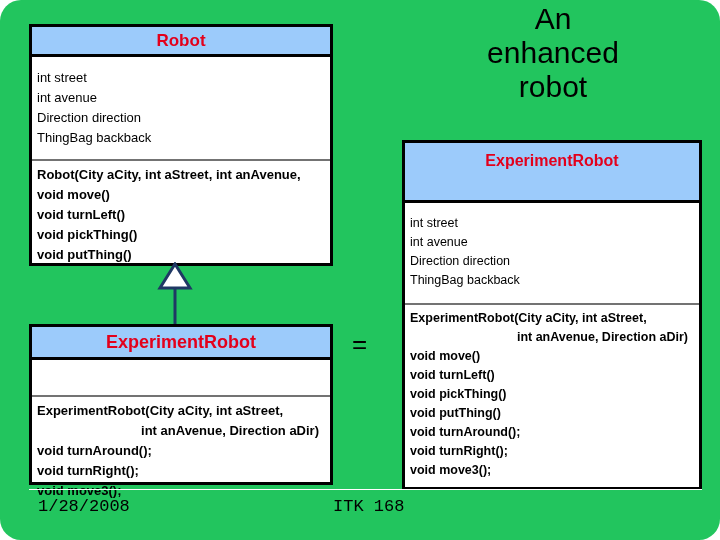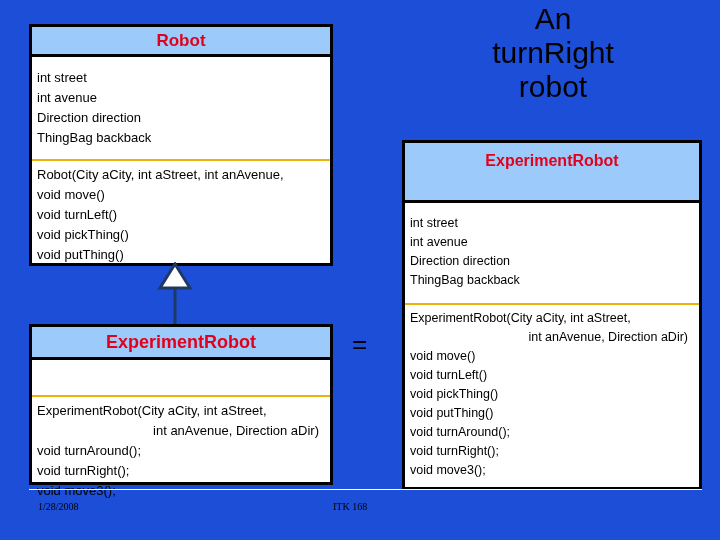--- a/index.html
+++ b/index.html
@@ -5,24 +5,25 @@
 <style>
   html, body {
     margin: 0;
     padding: 0;
     background: #ffffff;
   }
   #slide {
     position: relative;
     width: 720px;
     height: 540px;
-    background: #1d4ed8;
+    background: #22c55e;
     overflow: hidden;
     font-family: "Liberation Sans", sans-serif;
     color: #000000;
+    border-radius: 21px;
   }
 
   
   .slide-title {
     position: absolute;
     left: 398px;
     top: 2px;
     width: 310px;
     text-align: center;
     font-size: 30px;
@@ -45,21 +46,22 @@
     text-align: center;
     color: #E3001B;
     font-weight: bold;
   }
   .uml-compartment {
     box-sizing: border-box;
     padding: 4px 5px 5px 5px;
     margin-top: 7px;
   }
   .uml-compartment + .uml-compartment {
-    border-top: 2px solid #eab308;
+    border-top: 2px solid #737373;
+    font-weight: bold;
   }
   .uml-line {
     font-size: 13px;
     line-height: 20px;
     white-space: pre;
     color: #000000;
   }
   .uml-line.cont {
     text-align: right;
     padding-right: 6px;
@@ -102,36 +104,36 @@
     position: absolute;
     left: 29px;
     top: 489px;
     width: 673px;
     height: 0;
     border-top: 1px solid #ffffff;
   }
   .footer-text {
     position: absolute;
     top: 499px;
-    font-family: Liberation Serif, serif;
-    font-size: 10px;
+    font-family: Liberation Mono, monospace;
+    font-size: 17px;
     line-height: 16px;
     color: #000000;
   }
   #footer-date { left: 38px; }
   #footer-course { left: 333px; }
 </style>
 </head>
 <body>
 
 <div id="slide">
 
   <div class="slide-title">
     <div>An</div>
-    <div>turnRight</div>
+    <div>enhanced</div>
     <div>robot</div>
   </div>
 
   <div class="uml-box" id="box-robot">
     <div class="uml-header">Robot</div>
     <div class="uml-compartment attrs">
       <div class="uml-line">int street</div>
       <div class="uml-line">int avenue</div>
       <div class="uml-line">Direction direction</div>
       <div class="uml-line">ThingBag backback</div>

